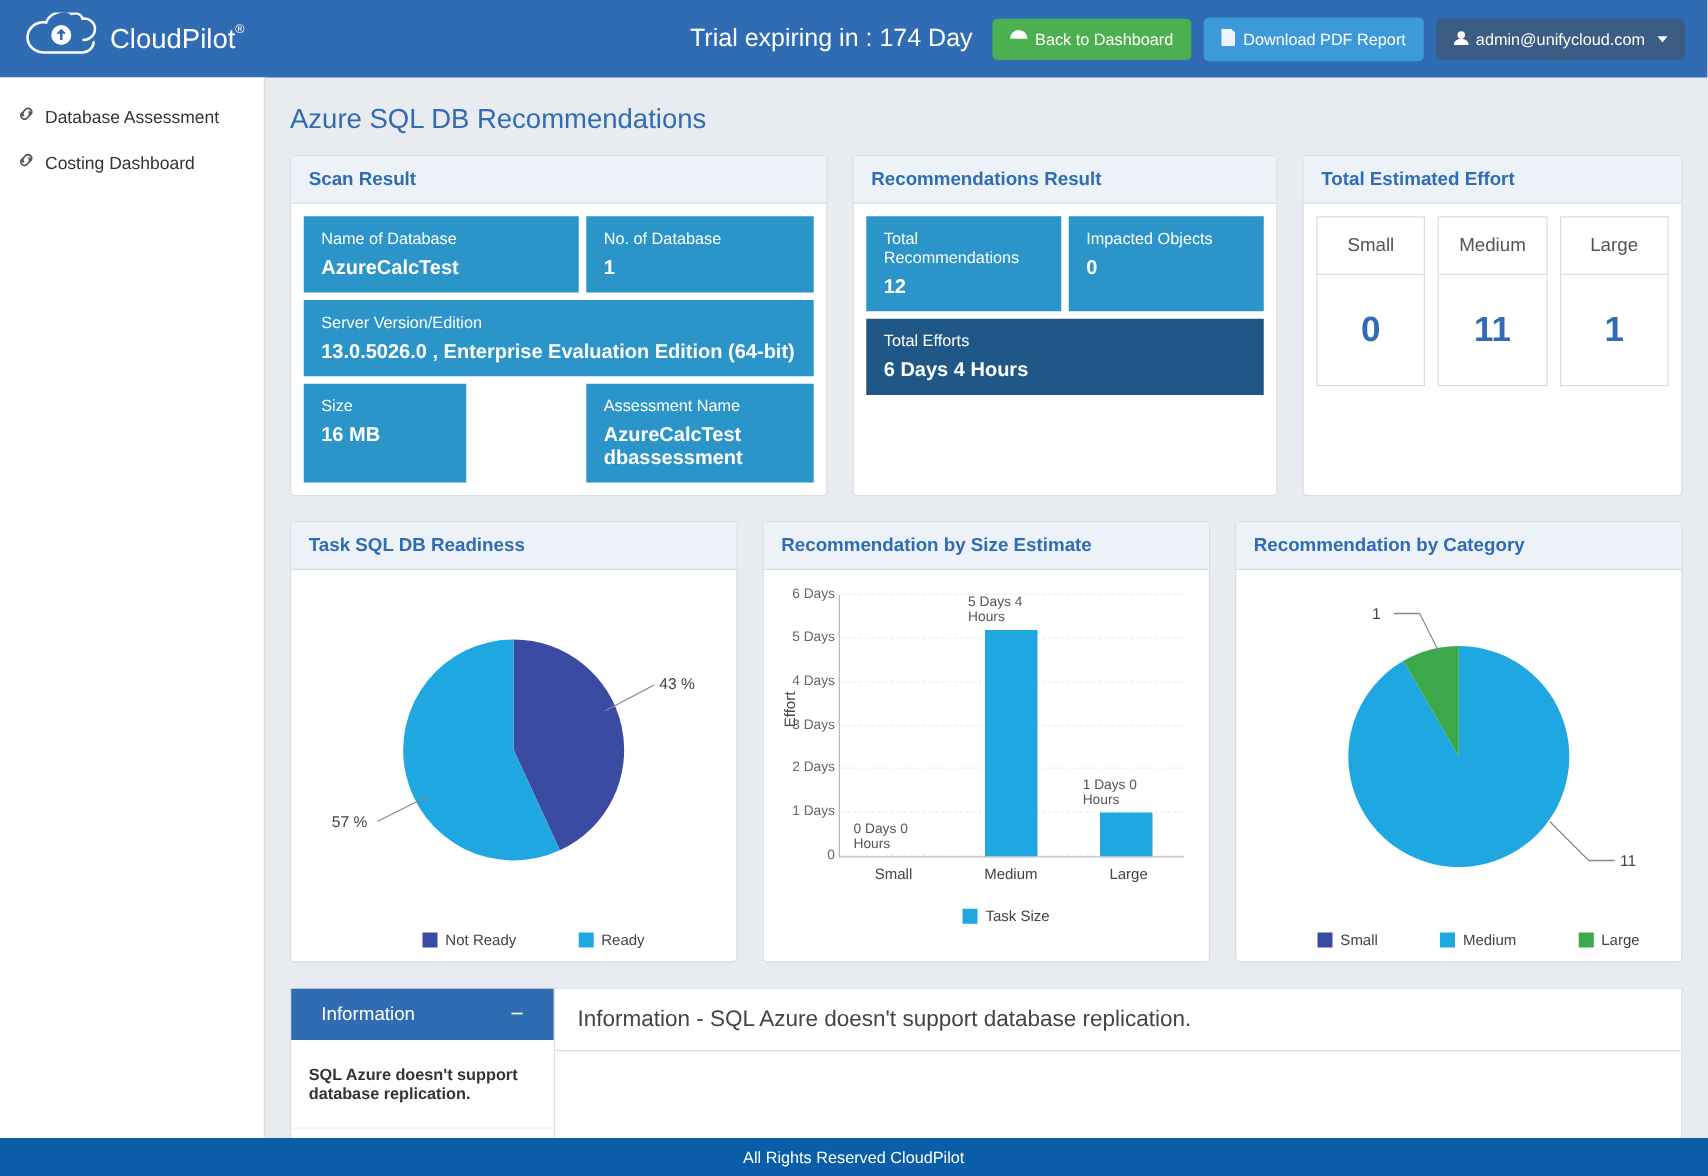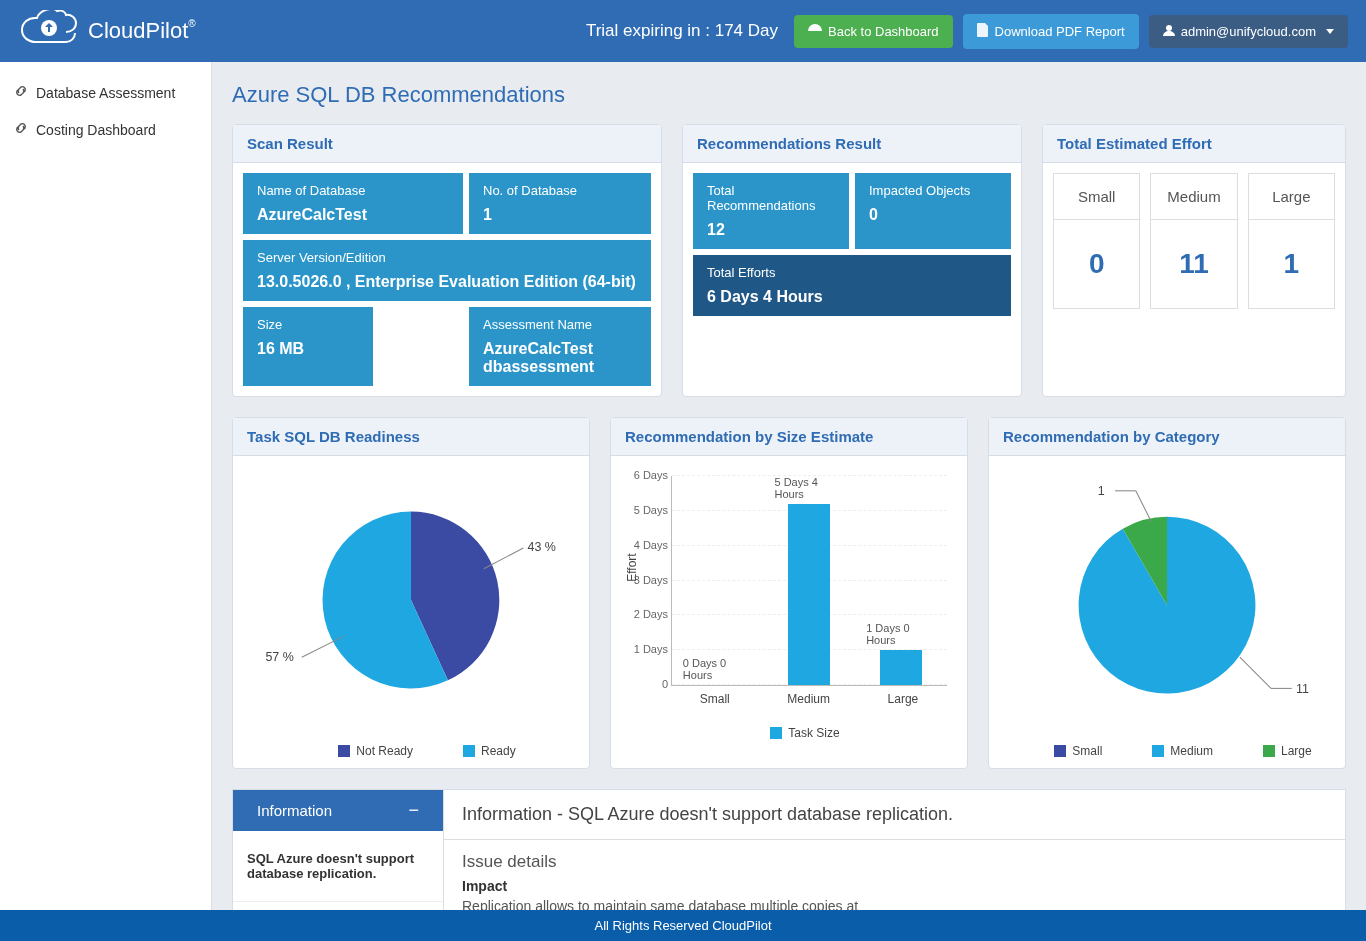--- a/index.html
+++ b/index.html
@@ -10,21 +10,21 @@
   display: flex;
   align-items: center;
   padding: 10px 18px;
   height: 62px;
 }
 .logo { display: flex; align-items: center; gap: 8px; }
 .logo-icon svg { width: 62px; height: 38px; }
 .logo-text { font-size: 22px; font-weight: 400; }
 .logo-text sup { font-size: 10px; vertical-align: top; }
 .header-right { margin-left: auto; display: flex; align-items: center; gap: 10px; }
-.trial-text { font-size: 17px; margin-right: 6px; }
+.trial-text { font-size: 20px; margin-right: 6px; }
 .btn { border: none; border-radius: 4px; padding: 9px 14px; font-size: 13px; color: #fff; cursor: pointer; display: inline-flex; align-items: center; gap: 6px; }
 .btn-blue { background: #3c9ad9; }
 .btn-green { background: #4caf50; }
 .btn-dark { background: #3b5d84; }
 .caret-down { width: 0; height: 0; border-left: 4px solid transparent; border-right: 4px solid transparent; border-top: 5px solid #fff; display: inline-block; margin-left: 4px; }
 .main { display: flex; }
 .sidebar { width: 212px; background: #fff; border-right: 1px solid #ddd; min-height: 880px; padding-top: 12px; }
 .sidebar-item { display: flex; align-items: center; gap: 8px; padding: 10px 14px; font-size: 14px; color: #333; cursor: pointer; }
 .link-icon svg { width: 14px; height: 14px; }
 .content { flex: 1; padding: 20px 20px 40px 20px; }
@@ -332,24 +332,19 @@
       <div class="info-side">
         <div class="info-side-head">
           <span>Information</span>
           <span style="font-size:18px;">−</span>
         </div>
         <div class="info-list-item bold">SQL Azure doesn't support database replication.</div>
         <div class="info-list-item">SQL Azure doesn't support</div>
       </div>
       <div class="info-main">
         <div class="info-title">Information - SQL Azure doesn't support database replication.</div>
-        <div class="issue-block">
-          <div class="issue-h">Issue details</div>
-          <div class="issue-sub">Impact</div>
-          <div class="issue-text">Replication allows to maintain same database multiple copies at</div>
-        </div>
       </div>
     </div>
 
   </div>
 </div>
 
 <div class="footer">All Rights Reserved CloudPilot</div>
 
 </body></html>

